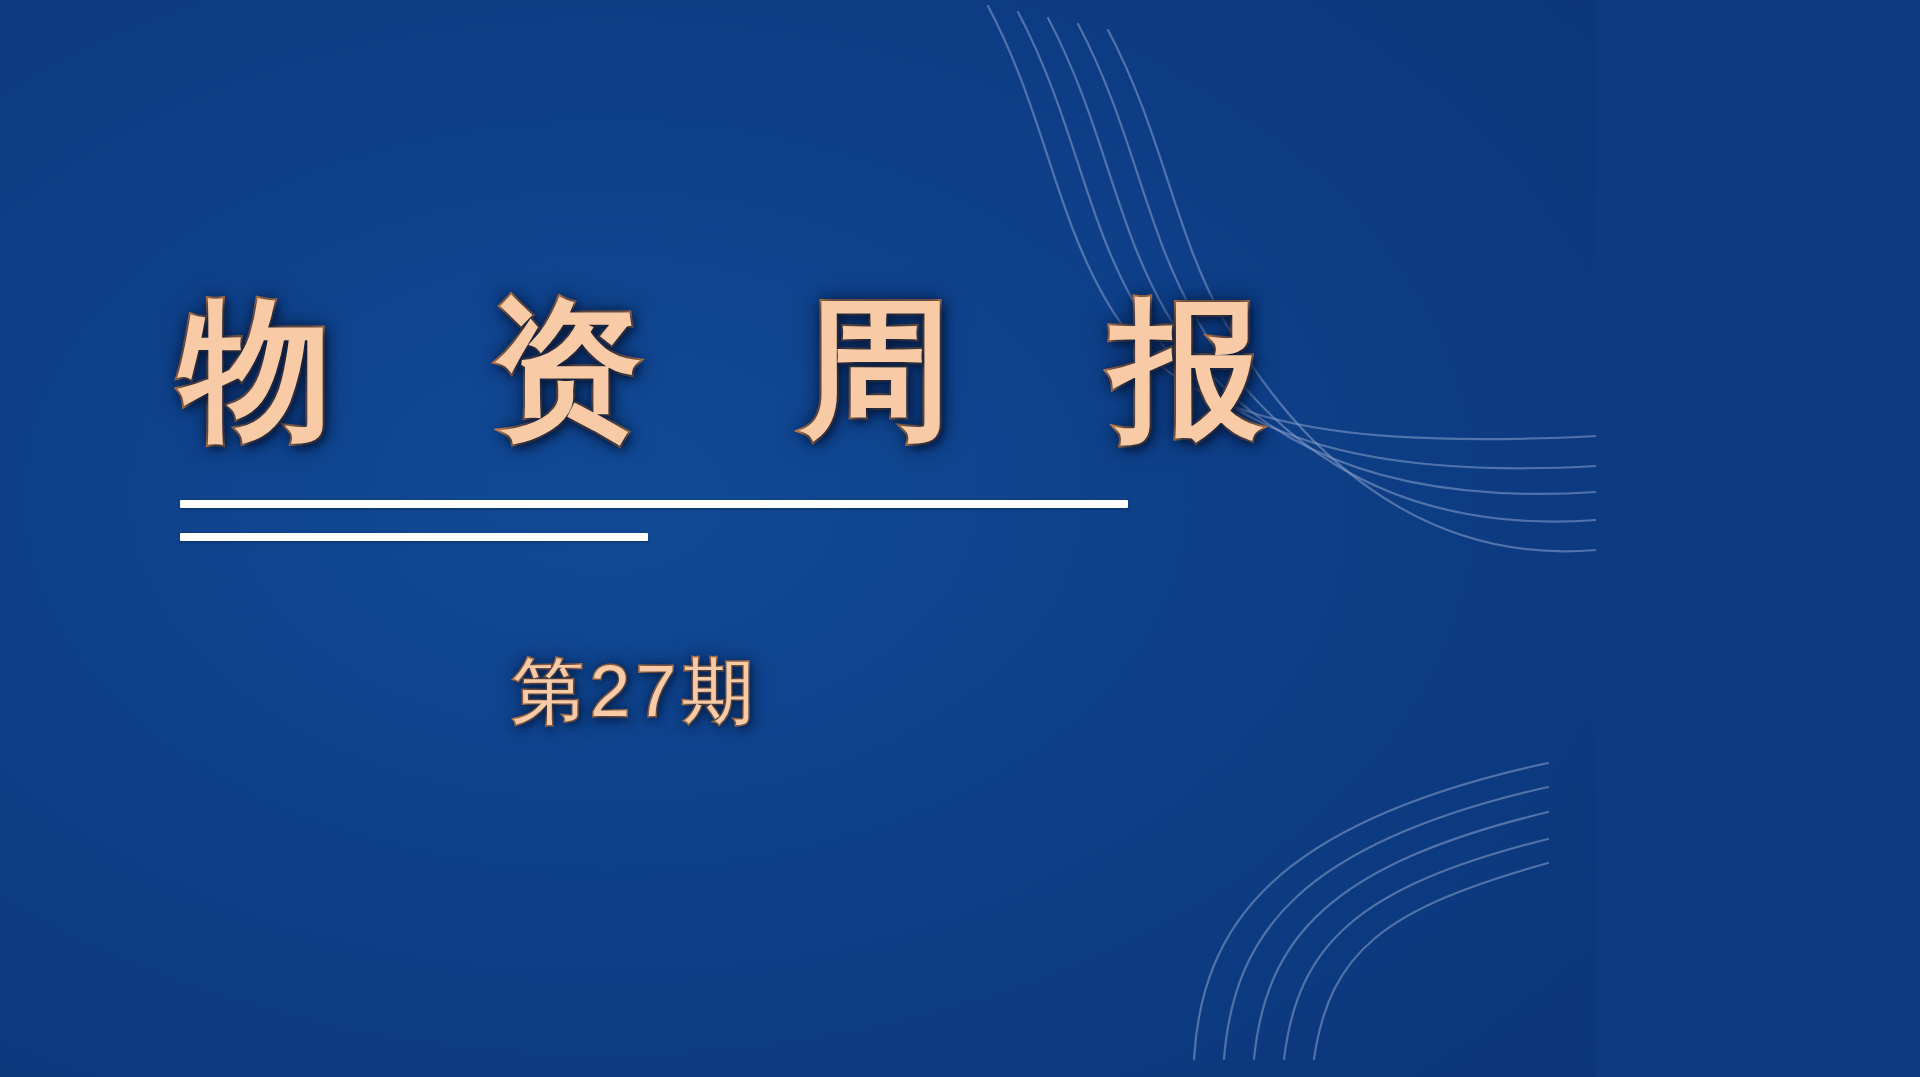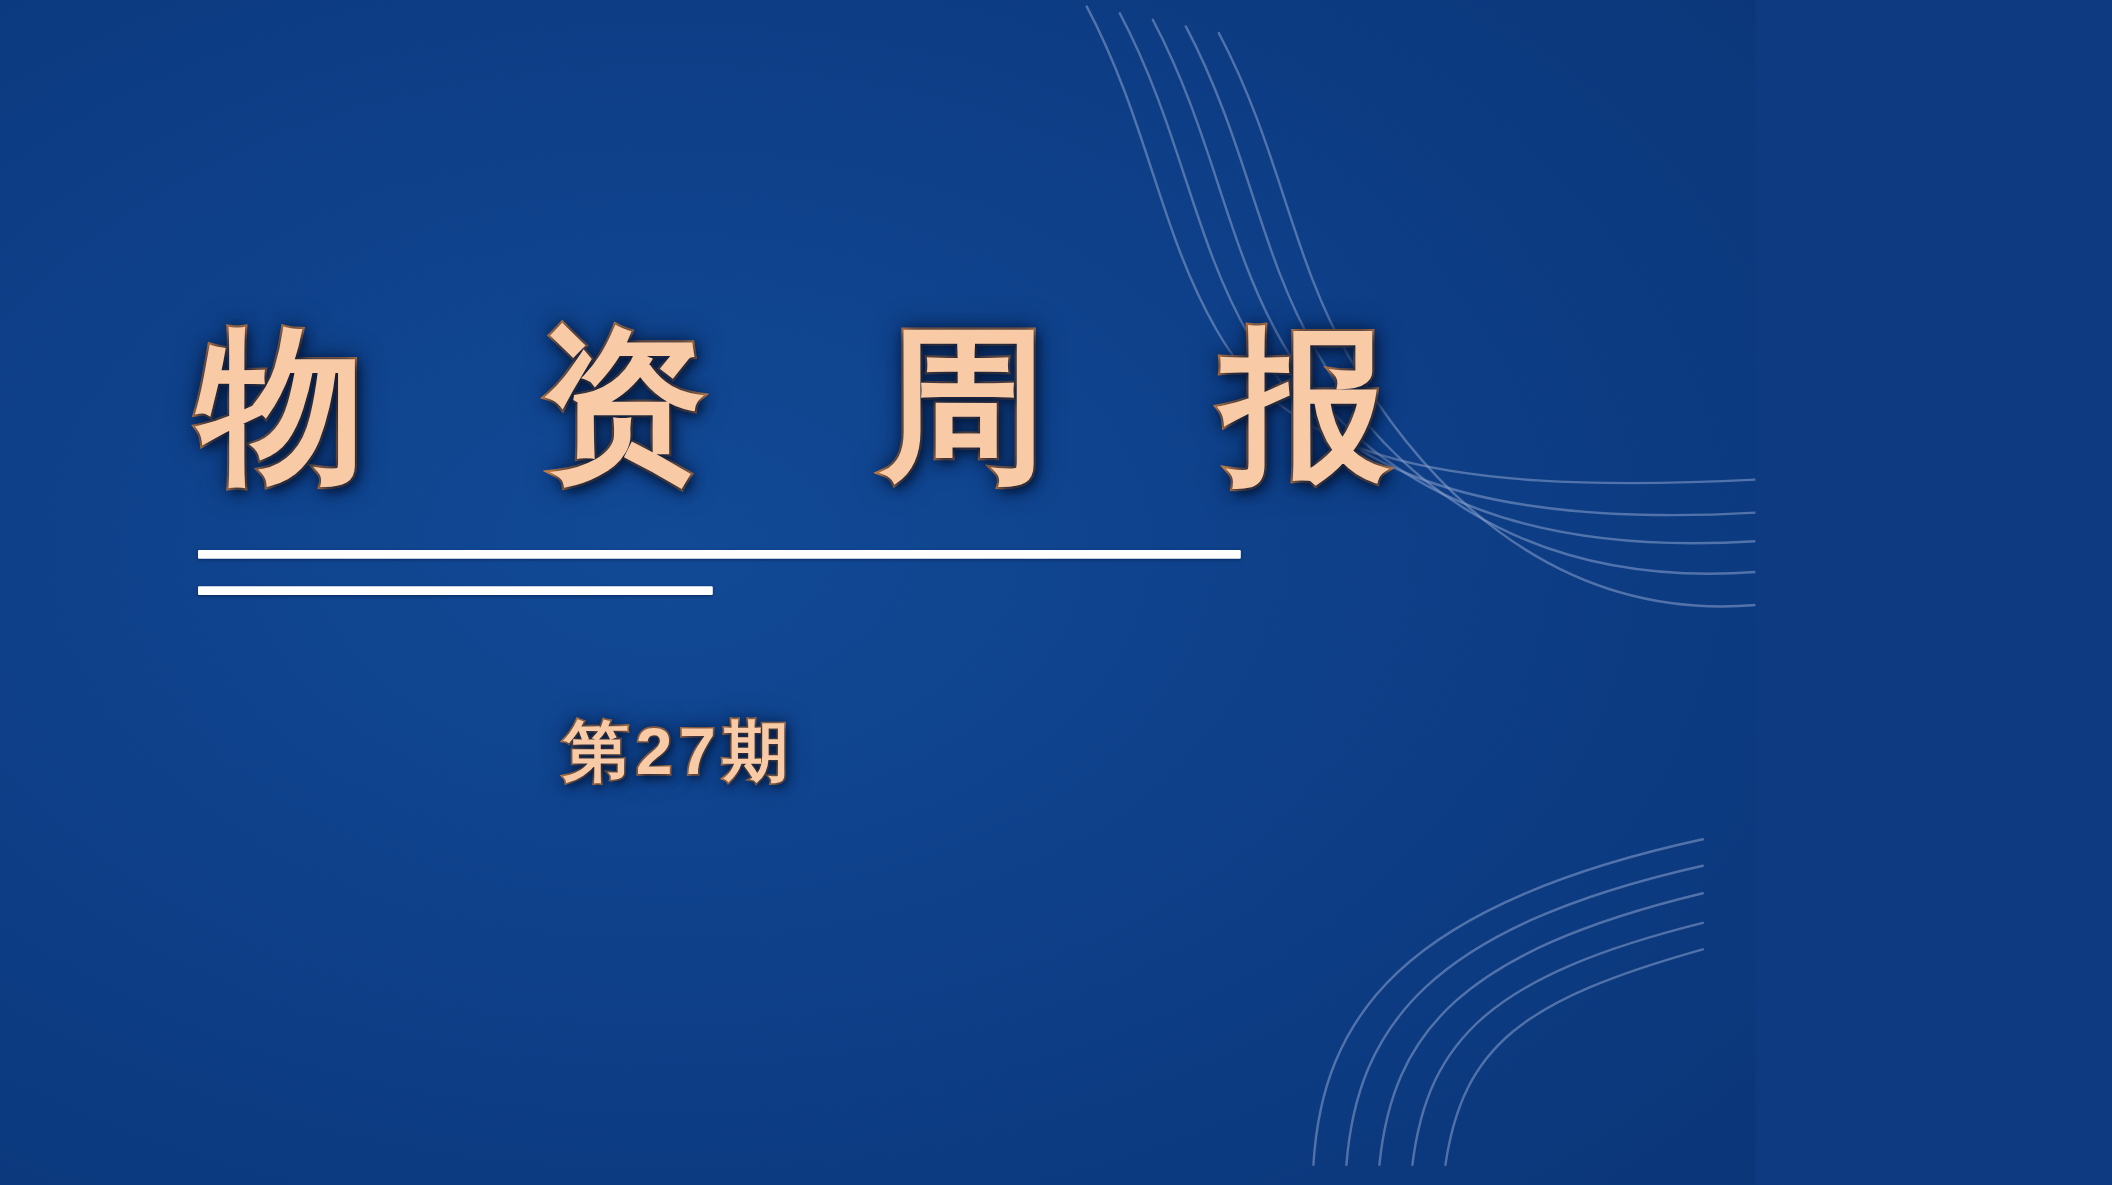--- a/index.html
+++ b/index.html
@@ -90,23 +90,23 @@
   }
 
   
   .subtitle-block {
     position: absolute;
     left: 512px;
     top: 648px;
   }
   .subtitle {
     margin: 0;
-    font-size: 60px;
+    font-size: 72px;
     line-height: 1.2;
-    font-weight: 700;
+    font-weight: 400;
     letter-spacing: 6px;
     white-space: nowrap;
     color: #f8cba6;
     -webkit-text-stroke: 3px #e08b46;
     paint-order: stroke fill;
     text-shadow:
       0 0 12px rgba(5, 26, 62, 0.85),
       0 0 22px rgba(5, 26, 62, 0.5),
       2px 3px 8px rgba(4, 20, 50, 0.75);
   }

